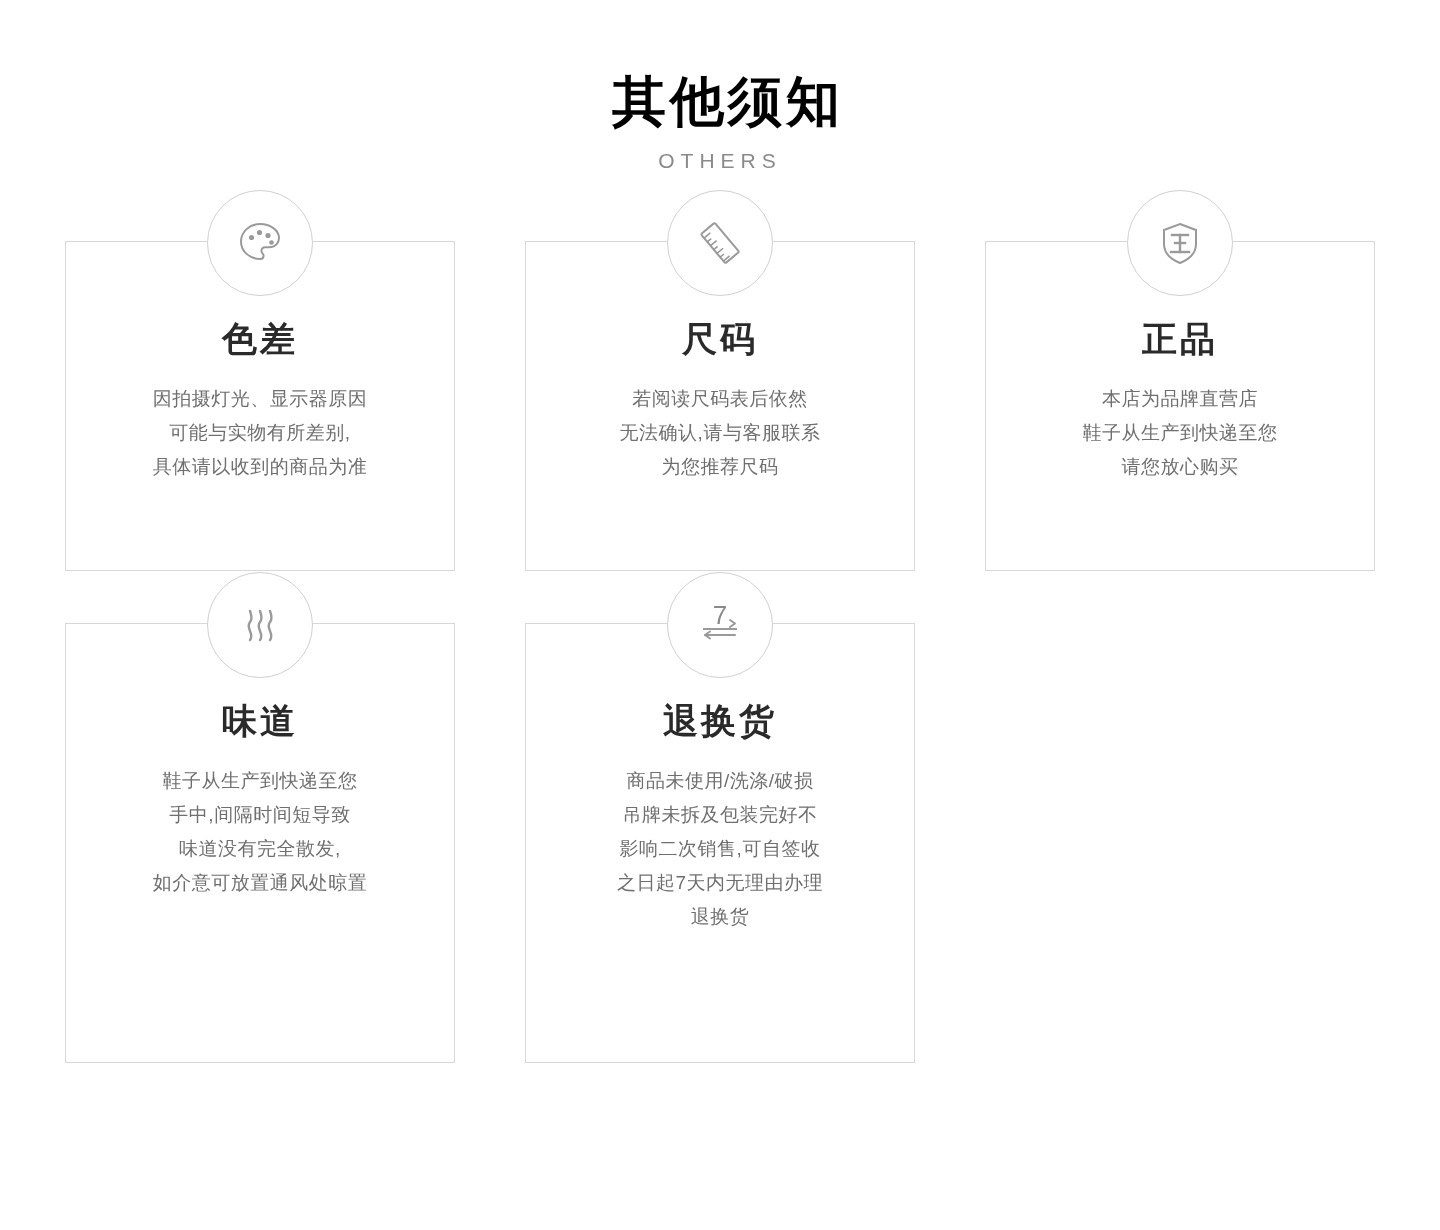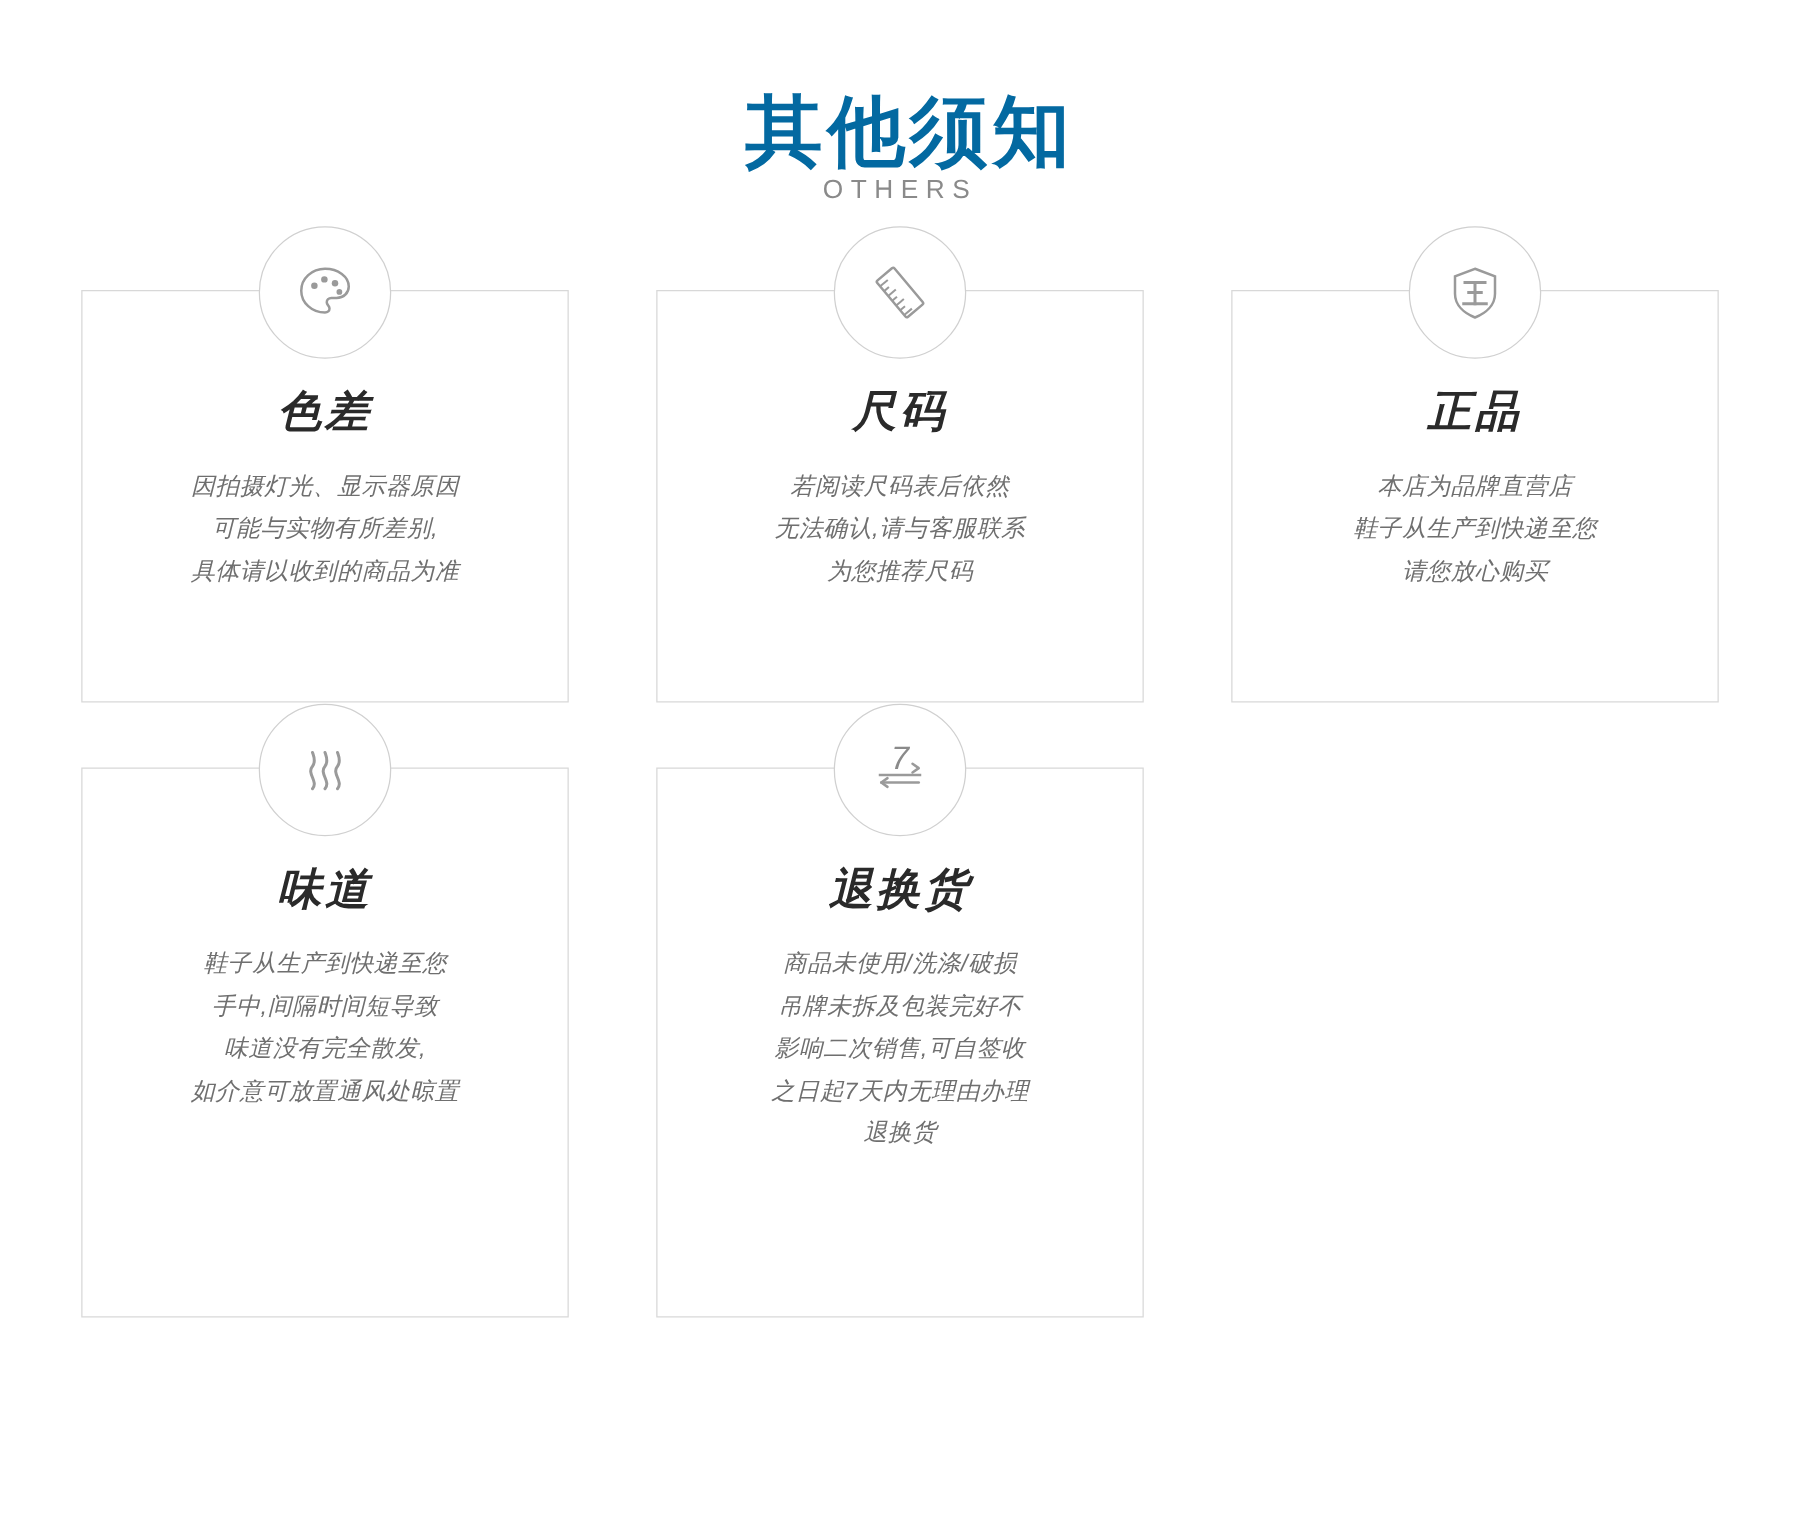--- a/index.html
+++ b/index.html
@@ -21,28 +21,29 @@
     height: 1230px;
     box-sizing: border-box;
   }
 
   
   .header {
     text-align: center;
     padding-top: 72px;
   }
   .header-title {
-    font-size: 62px;
+    font-size: 54px;
     font-weight: bold;
     letter-spacing: 4px;
-    color: #0369a1;
+    color: #000000;
     line-height: 1.1;
     padding-left: 16px;
   }
   .header-sub {
+    margin-top: 18px;
     font-size: 21px;
     letter-spacing: 6px;
     color: #8a8a8a;
     font-weight: 400;
   }
 
   
   .grid {
     margin: 0 auto;
     width: 1310px;
@@ -54,21 +55,20 @@
     box-sizing: border-box;
   }
 
   .card {
     position: relative;
     border: 1px solid #d8d8d8;
     box-sizing: border-box;
     padding: 62px 18px 26px 18px;
     min-height: 330px;
     text-align: center;
-    font-style: italic;
   }
   .card.tall {
     min-height: 440px;
   }
 
   .card-icon {
     position: absolute;
     top: -52px;
     left: 50%;
     transform: translateX(-50%);

